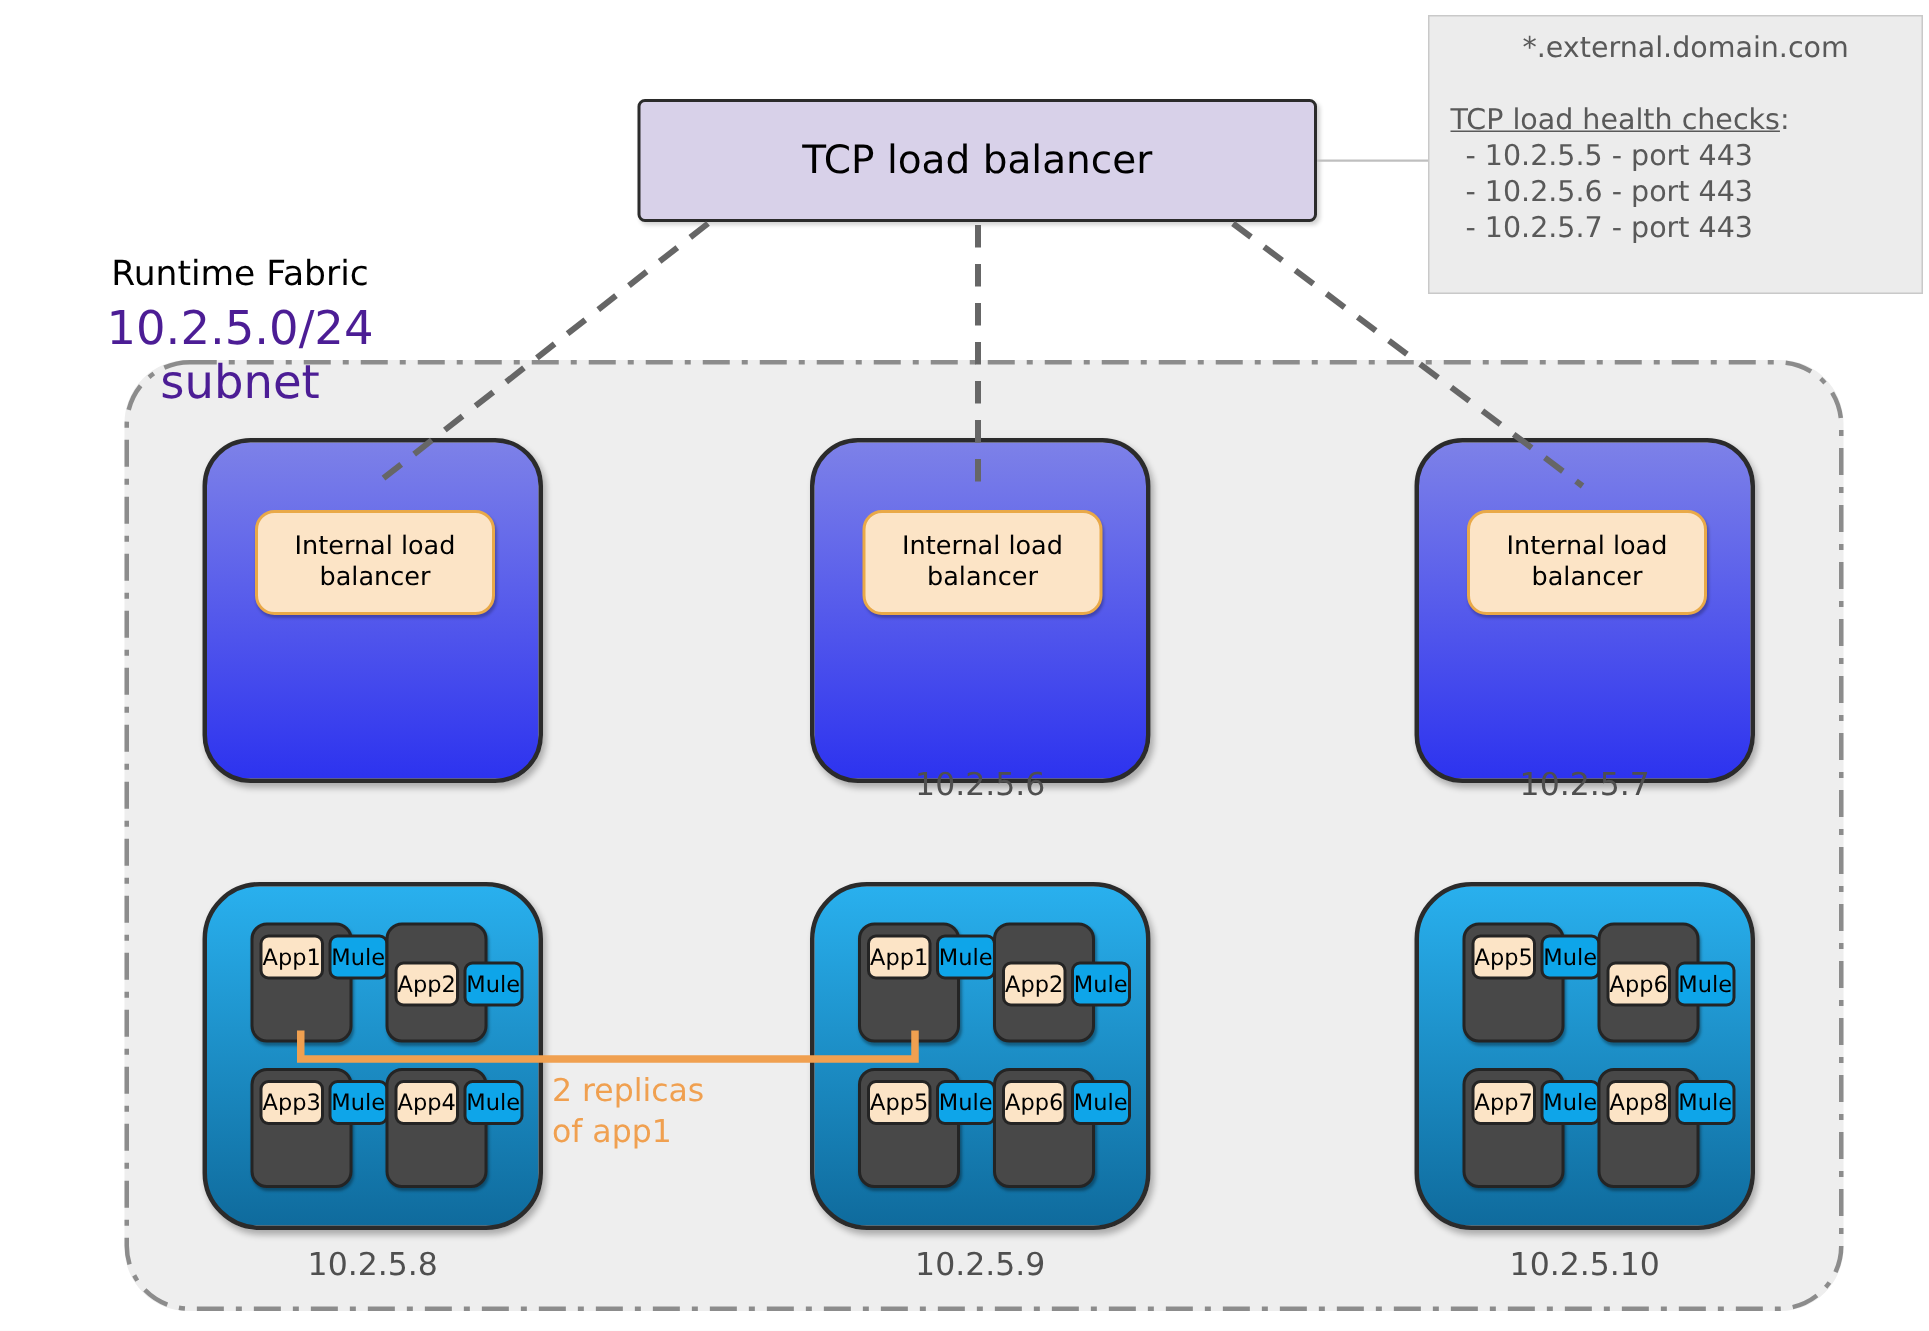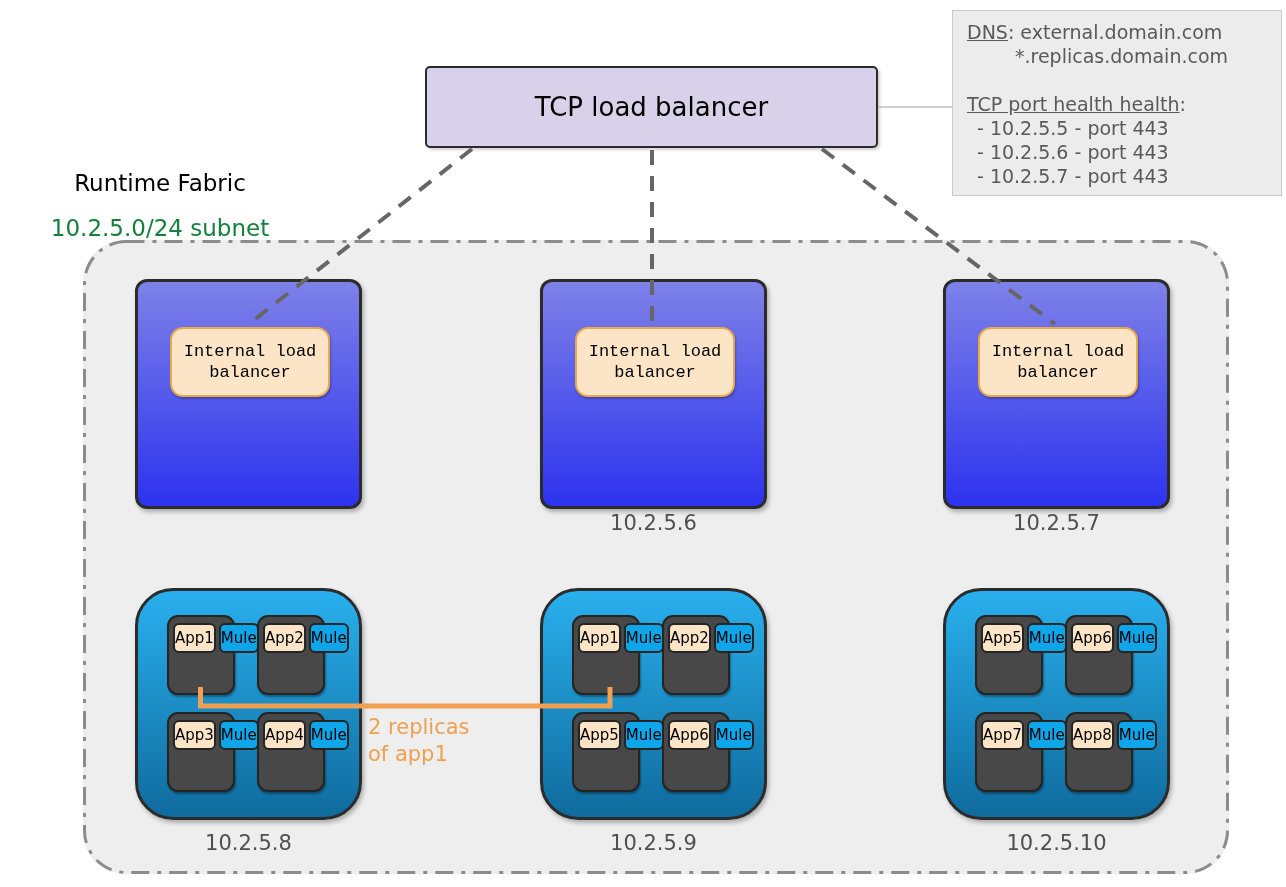--- a/index.html
+++ b/index.html
@@ -23,34 +23,34 @@
     z-index:2;
   }
   .info-box .u{text-decoration:underline;}
   .info-box .indent{padding-left:48px;}
   .info-box .spacer{height:24px;}
   .info-box .hc{padding-left:10px;}
 
   
   .fabric-label{position:absolute;left:30px;top:170px;width:260px;text-align:center;z-index:2;}
   .fabric-label .t1{font-size:23px;color:#000;}
-  .fabric-label .t2{font-size:23px;color:#15803d;margin-top:19px;}
+  .fabric-label .t2{font-size:31px;color:#4c1d95;margin-top:5px;}
 
   
   .fabric-container{
     position:absolute;left:83px;top:240px;width:1146px;height:634px;
     background:#eeeeee;border-radius:42px;z-index:1;
   }
 
   
   .lb-node{
-    position:absolute;top:279px;width:227px;height:230px;
+    position:absolute;top:292px;width:227px;height:230px;
     background:linear-gradient(#7d81e8,#2d33ef);
-    border:3.5px solid #2b2b2b;border-radius:12px;box-sizing:border-box;
-    box-shadow:2px 3px 4px rgba(0,0,0,.28);z-index:2;font-family:Liberation Mono, monospace;
+    border:3.5px solid #2b2b2b;border-radius:32px;box-sizing:border-box;
+    box-shadow:2px 3px 4px rgba(0,0,0,.28);z-index:2;
   }
   .lb-node.p0{left:135px;} .lb-node.p1{left:540px;} .lb-node.p2{left:943px;}
   .lb-peach{
     position:absolute;left:32px;top:45px;width:160px;height:70px;
     background:#fce4c6;border:2.5px solid #e9a948;border-radius:13px;
     display:flex;align-items:center;justify-content:center;text-align:center;
     font-size:17px;line-height:21px;color:#000;box-sizing:border-box;
     box-shadow:1px 2px 2px rgba(0,0,0,.25);
   }
   .ip-label{
@@ -67,21 +67,21 @@
     box-shadow:2px 3px 4px rgba(0,0,0,.28);z-index:2;
   }
   .cluster.p0{left:135px;} .cluster.p1{left:540px;} .cluster.p2{left:943px;}
   .unit{
     position:absolute;width:68px;height:80px;
     background:#484848;border:2px solid #242424;border-radius:11px;
     box-sizing:border-box;padding:6px 4px 4px 4px;
     box-shadow:1px 2px 2px rgba(0,0,0,.35);
     display:flex;flex-direction:row;gap:3px;
   }
-  .unit.u0{left:29px;top:24px;} .unit.u1{left:119px;top:24px;}
+  .unit.u0{left:29px;top:24px;} .unit.u1{left:119px;top:24px;align-items:center;}
   .unit.u2{left:29px;top:121px;} .unit.u3{left:119px;top:121px;}
   .chip{
     height:30px;border:2px solid #242424;border-radius:6px;box-sizing:border-box;
     display:flex;align-items:center;justify-content:center;
     font-size:15px;color:#000;
   }
   .chip.app{background:#fce4c6;}
   .chip.mule{background:#0ea5e9;}
 
   
@@ -103,27 +103,24 @@
   <div class="fabric-container"></div>
   <svg class="svg-layer svg-border" viewBox="0 0 1286 887">
     <rect x="84.5" y="241.5" width="1143" height="631" rx="42" fill="none" stroke="#8c8c8c" stroke-width="3" stroke-dasharray="18 8 4 8"></rect>
   </svg>
 
   <div class="tcp-lb">
     <span>TCP load balancer</span>
   </div>
 
   <div class="info-box">
-    <div>
-      <span class="u">DNS</span><span>: external.domain.com</span>
-    </div>
-    <div class="indent">*.replicas.domain.com</div>
+    <div class="indent">*.external.domain.com</div>
     <div class="spacer"></div>
     <div>
-      <span class="u">TCP port health health</span><span>:</span>
+      <span class="u">TCP load health checks</span><span>:</span>
     </div>
     <div class="hc">- 10.2.5.5 - port 443</div>
     <div class="hc">- 10.2.5.6 - port 443</div>
     <div class="hc">- 10.2.5.7 - port 443</div>
   </div>
 
   <div class="fabric-label">
     <div class="t1">Runtime Fabric</div>
     <div class="t2">10.2.5.0/24 subnet</div>
   </div>

